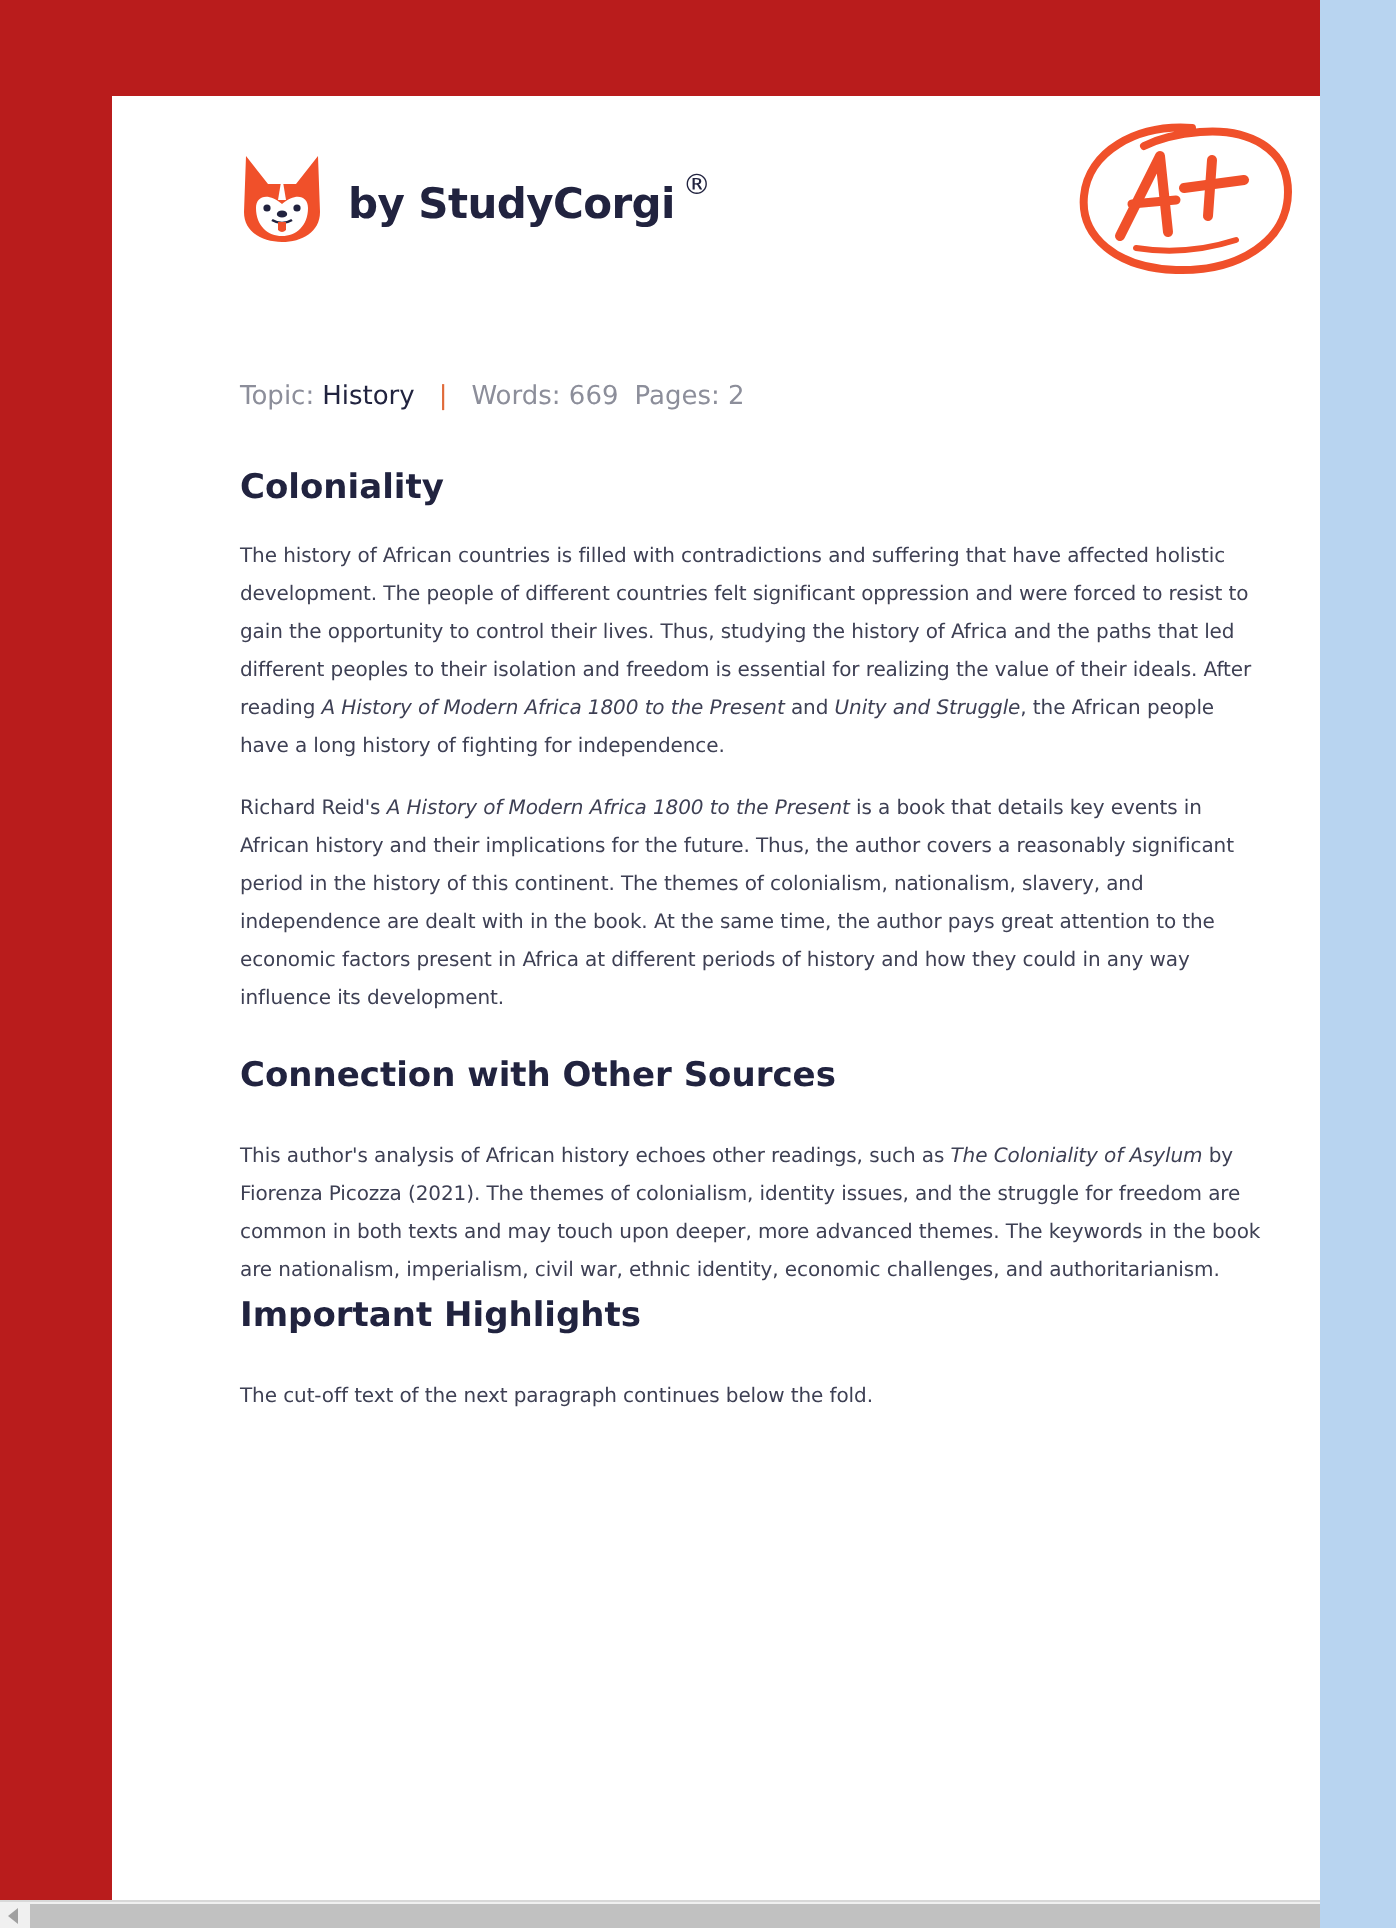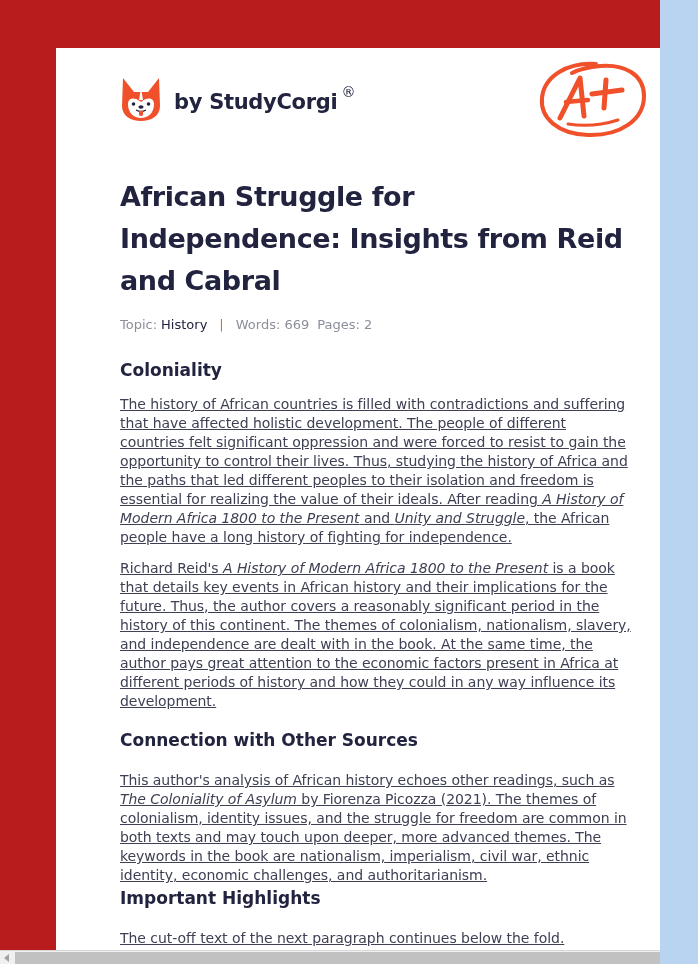--- a/index.html
+++ b/index.html
@@ -50,23 +50,22 @@
       display: flex; align-items: flex-end; height: 18px;
     }
     .meta .topic-value { color: #21233f; margin-left: 4px; }
     .meta .sep { color: #e06a3a; margin: 0 12px; }
     .meta .pages { margin-left: 8px; }
     h2.section {
       font-family: "DejaVu Sans", sans-serif; font-weight: bold;
       font-size: 17px; color: #21233f; line-height: 22px;
     }
     p.body {
-      font-size: 14px; line-height: 19px; color: #3e4054;
+      font-size: 10px; line-height: 19px; color: #3e4054;
       letter-spacing: -0.05px;
-      text-decoration: underline;
     }
     p.body em { font-style: italic; }
     .s1 { margin-top: 27px; }
     .p1 { margin-top: 14px; }
     .s2 { margin-top: 2px; }
     .p2 { margin-top: 12px; }
     .s3 { margin-top: 18px; }
     .p3 { margin-top: 20px; }
     .s4 { margin-top: 2px; }
     .p4 { margin-top: 20px; }
@@ -109,21 +108,20 @@
         <path d="M58 6 C30 4 6 18 4 40 C2 60 20 76 50 77 C82 78 106 62 106 38 C106 16 86 6 62 8 C50 9 40 12 34 15" stroke="#f0502a" stroke-width="4" fill="none" stroke-linecap="round"></path>
         <path d="M22 60 L42 20 L46 58" stroke="#f0502a" stroke-width="5" fill="none" stroke-linecap="round" stroke-linejoin="round"></path>
         <path d="M28 44 L50 42" stroke="#f0502a" stroke-width="4.5" fill="none" stroke-linecap="round"></path>
         <path d="M68 22 L66 50" stroke="#f0502a" stroke-width="5" fill="none" stroke-linecap="round"></path>
         <path d="M54 36 L84 32" stroke="#f0502a" stroke-width="5" fill="none" stroke-linecap="round"></path>
         <path d="M30 66 Q55 70 80 62" stroke="#f0502a" stroke-width="3" fill="none" stroke-linecap="round"></path>
       </svg>
     </div>
 
     <div class="content">
-      <h1 class="title">African Struggle for Independence: Insights from Reid and Cabral</h1>
 
       <div class="meta">
         <span>Topic:</span>
         <span class="topic-value">History</span>
         <span class="sep">|</span>
         <span>Words: 669</span>
         <span class="pages">Pages: 2</span>
       </div>
 
       <h2 class="section s1">Coloniality</h2>

